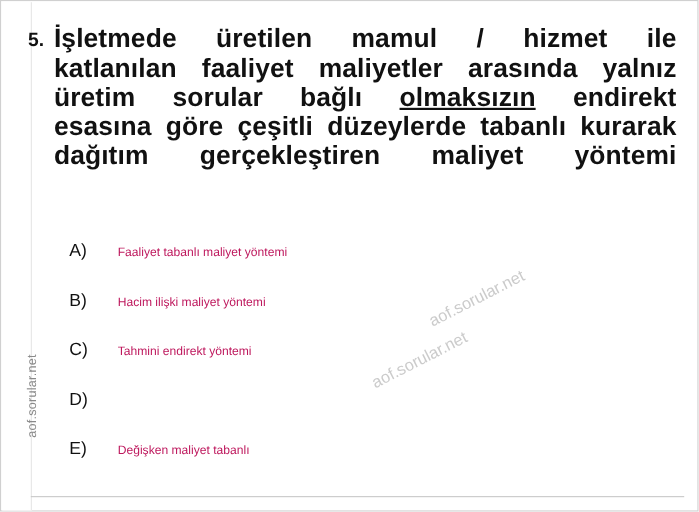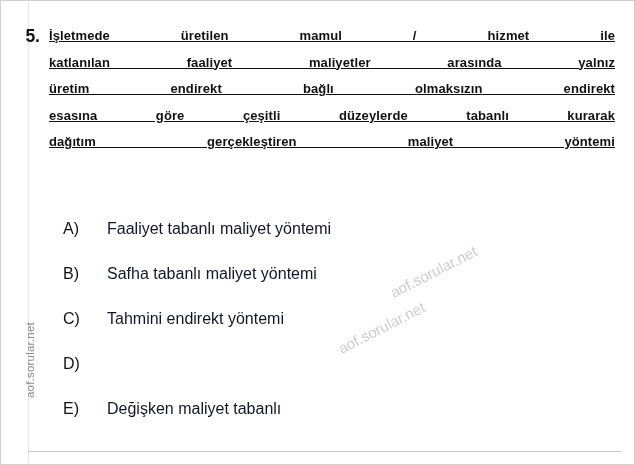--- a/index.html
+++ b/index.html
@@ -72,28 +72,27 @@
     text-align: right;
     font-size: 17.5px;
     font-weight: bold;
     color: #111111;
     line-height: 26px;
     padding-right: 9px;
     box-sizing: border-box;
   }
   .q-text {
     flex: 1;
-    font-size: 13px;
+    font-size: 24px;
     font-weight: bold;
     color: #111111;
     line-height: 26.5px;
     text-align: justify;
     text-justify: inter-word;
     letter-spacing: 0.1px;
-    text-decoration: underline;
   }
   .q-text .underline {
     text-decoration: underline;
   }
   
   .q-line {
     display: block;
     text-align: justify;
     text-align-last: justify;
     white-space: nowrap;
@@ -115,22 +114,22 @@
     height: 45px;
   }
   .opt-letter {
     flex: 0 0 44px;
     font-size: 16px;
     color: #111111;
     font-weight: normal;
     line-height: 20px;
   }
   .opt-text {
-    font-size: 16px;
-    color: #0f172a;
+    font-size: 11px;
+    color: #be185d;
     line-height: 20px;
   }
 
   
   .wm {
     position: absolute;
     color: #c9c9c9;
     font-size: 15px;
     transform: rotate(-27deg);
     white-space: nowrap;
@@ -147,34 +146,34 @@
 
   <div class="left-strip">
     <div class="left-watermark">aof.sorular.net</div>
   </div>
 
   <div class="question">
     <div class="q-number">5.</div>
     <div class="q-text">
       <span class="q-line">İşletmede üretilen mamul / hizmet ile</span>
       <span class="q-line">katlanılan faaliyet maliyetler arasında yalnız</span>
-      <span class="q-line"><span>üretim endirekt bağlı </span><span class="underline">olmaksızın</span><span> endirekt</span></span>
+      <span class="q-line"><span>üretim sorular bağlı </span><span class="underline">olmaksızın</span><span> endirekt</span></span>
       <span class="q-line">esasına göre çeşitli düzeylerde tabanlı kurarak</span>
       <span class="q-line">dağıtım gerçekleştiren maliyet yöntemi</span>
     </div>
   </div>
 
   <div class="options">
     <div class="option">
       <span class="opt-letter">A)</span>
       <span class="opt-text">Faaliyet tabanlı maliyet yöntemi</span>
     </div>
     <div class="option">
       <span class="opt-letter">B)</span>
-      <span class="opt-text">Safha tabanlı maliyet yöntemi</span>
+      <span class="opt-text">Hacim ilişki maliyet yöntemi</span>
     </div>
     <div class="option">
       <span class="opt-letter">C)</span>
       <span class="opt-text">Tahmini endirekt yöntemi</span>
     </div>
     <div class="option">
       <span class="opt-letter">D)</span>
     </div>
     <div class="option">
       <span class="opt-letter">E)</span>

